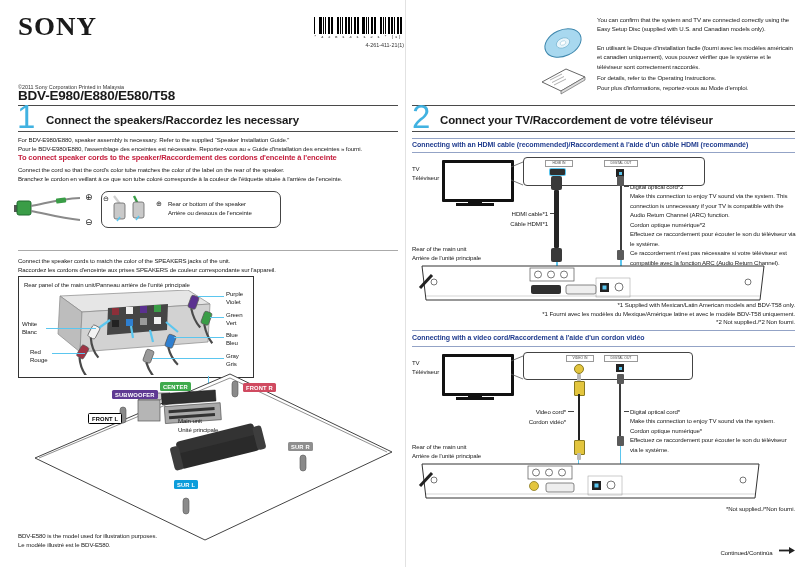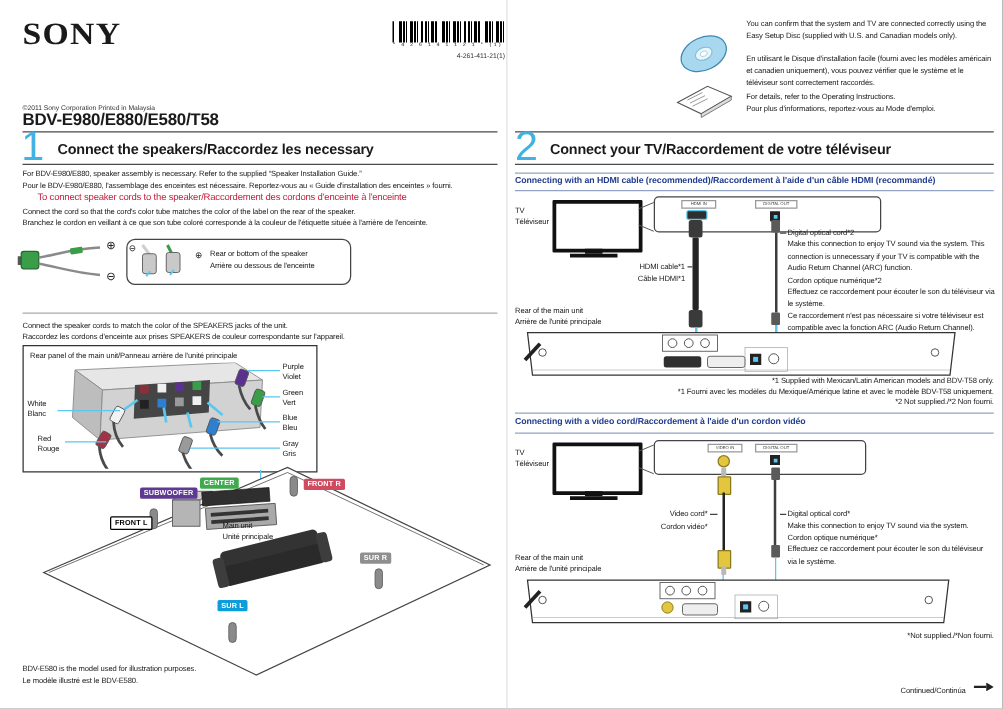--- a/index.html
+++ b/index.html
@@ -14,21 +14,21 @@
   .logo{position:absolute;font-family:"Liberation Serif",serif;font-weight:bold;
         font-size:27px;letter-spacing:1px;transform:scaleY(0.92);}
   .doc-title{position:absolute;font-size:13.5px;font-weight:bold;letter-spacing:-0.2px;}
   .doc-models{position:absolute;font-size:13.5px;font-weight:bold;letter-spacing:-0.2px;}
   .tiny{position:absolute;font-size:5.4px;color:#333;}
   .rule{position:absolute;height:1px;background:#4a4a4a;}
   .rule-blue{position:absolute;height:1px;background:#93a3c6;}
   .secnum{position:absolute;font-size:33px;line-height:1;color:#41b2e1;}
   .sechead{position:absolute;font-size:11.5px;font-weight:bold;letter-spacing:-0.15px;white-space:nowrap;}
   .subhead{position:absolute;font-size:7px;font-weight:bold;color:#203c8e;white-space:nowrap;letter-spacing:-0.05px;}
-  .redhead{position:absolute;font-size:7.6px;font-weight:normal;color:#c41e3d;white-space:nowrap;letter-spacing:-0.15px;margin-left:12px;}
+  .redhead{position:absolute;font-size:7.6px;font-weight:bold;color:#c41e3d;white-space:nowrap;letter-spacing:-0.15px;}
   .badge{position:absolute;font-size:5.8px;font-weight:bold;color:#fff;
          padding:1.5px 3px;border-radius:1.5px;white-space:nowrap;letter-spacing:0.15px;}
   .bg-sub{background:#5f3a93;} .bg-cen{background:#3faa4d;} .bg-fr{background:#d04a60;}
   .bg-fl{background:#fff;color:#000;border:0.8px solid #000;}
   .bg-sr{background:#8f8f8f;} .bg-sl{background:#0d9ddb;}
   .leader{position:absolute;height:0.9px;background:#5bc6ef;}
   .blueline{position:absolute;background:#5bc6ef;}
   .boxed{position:absolute;border:1px solid #333;}
   .tv{position:absolute;border:3px solid #111;background:#fff;border-radius:1px;}
   .tvpost{position:absolute;background:#111;}

